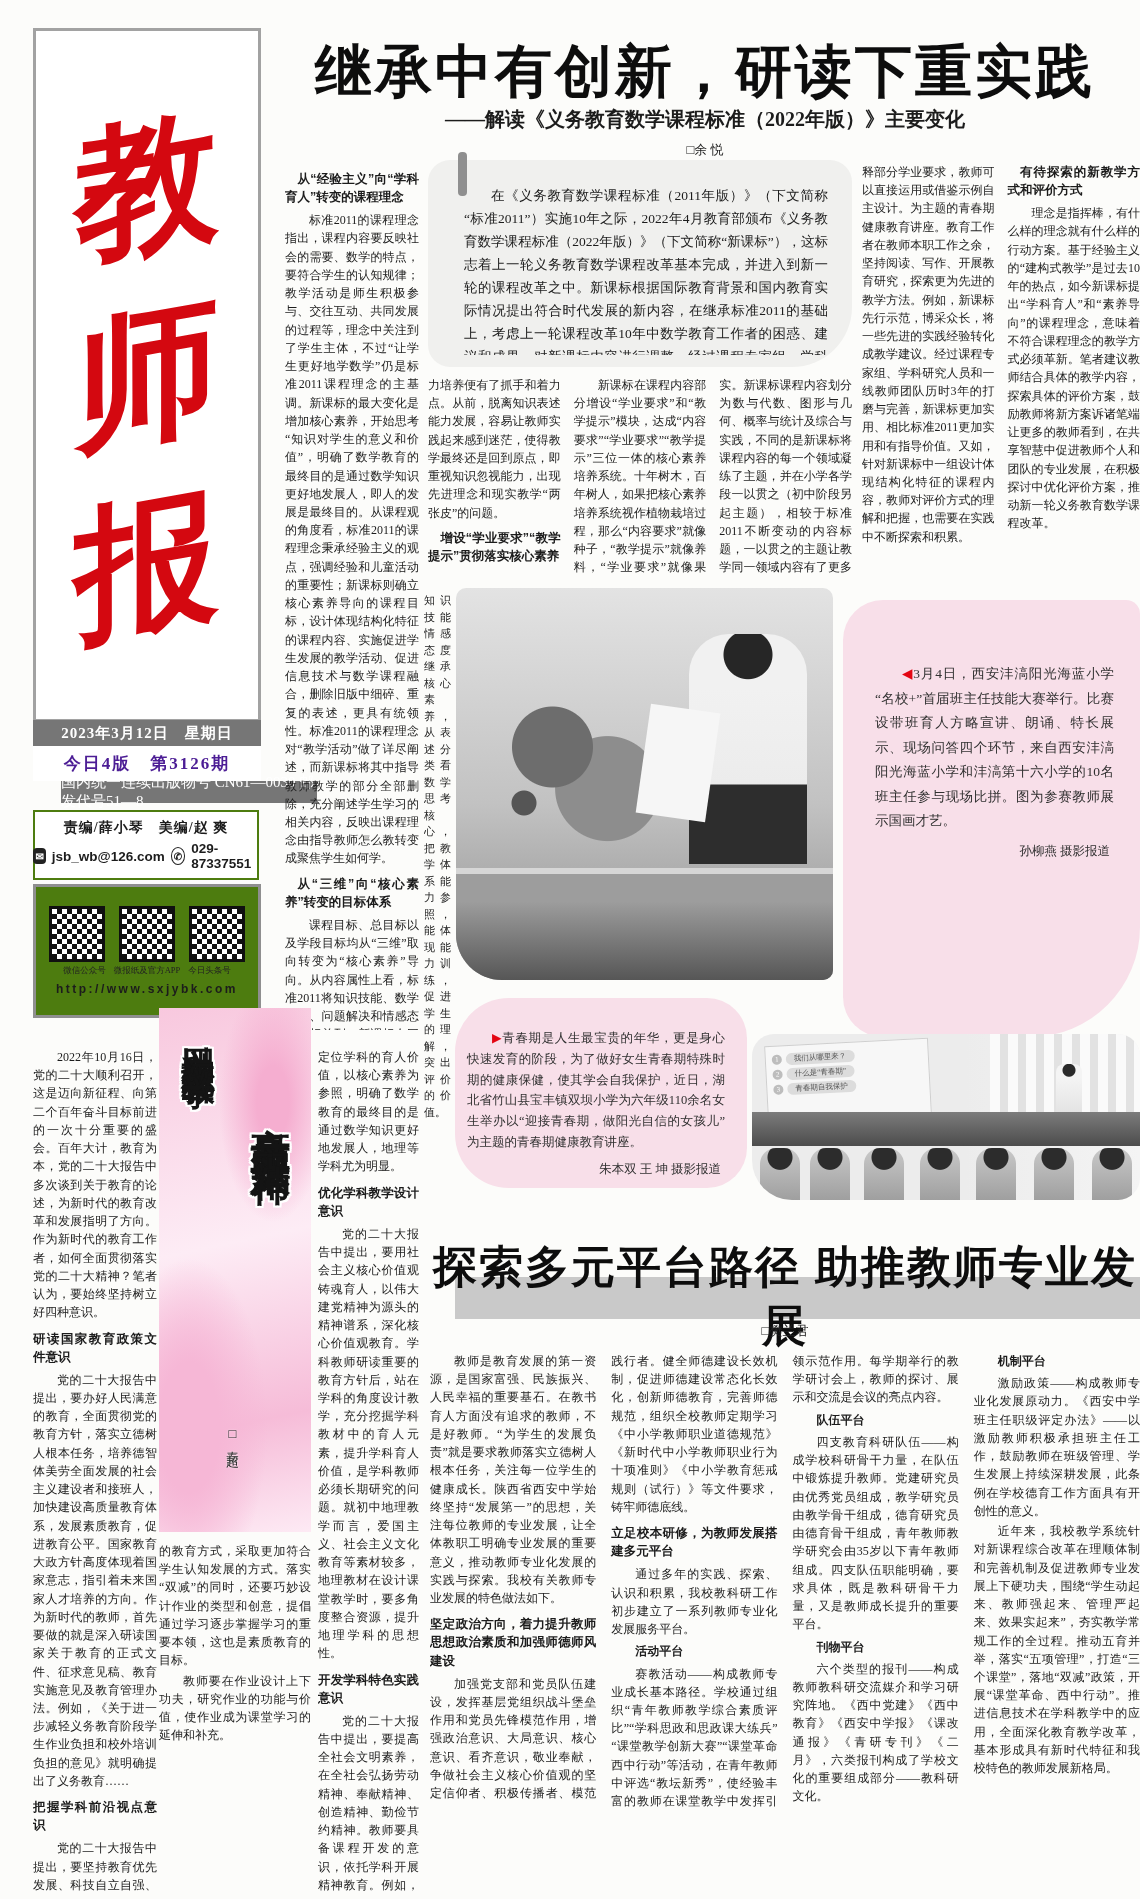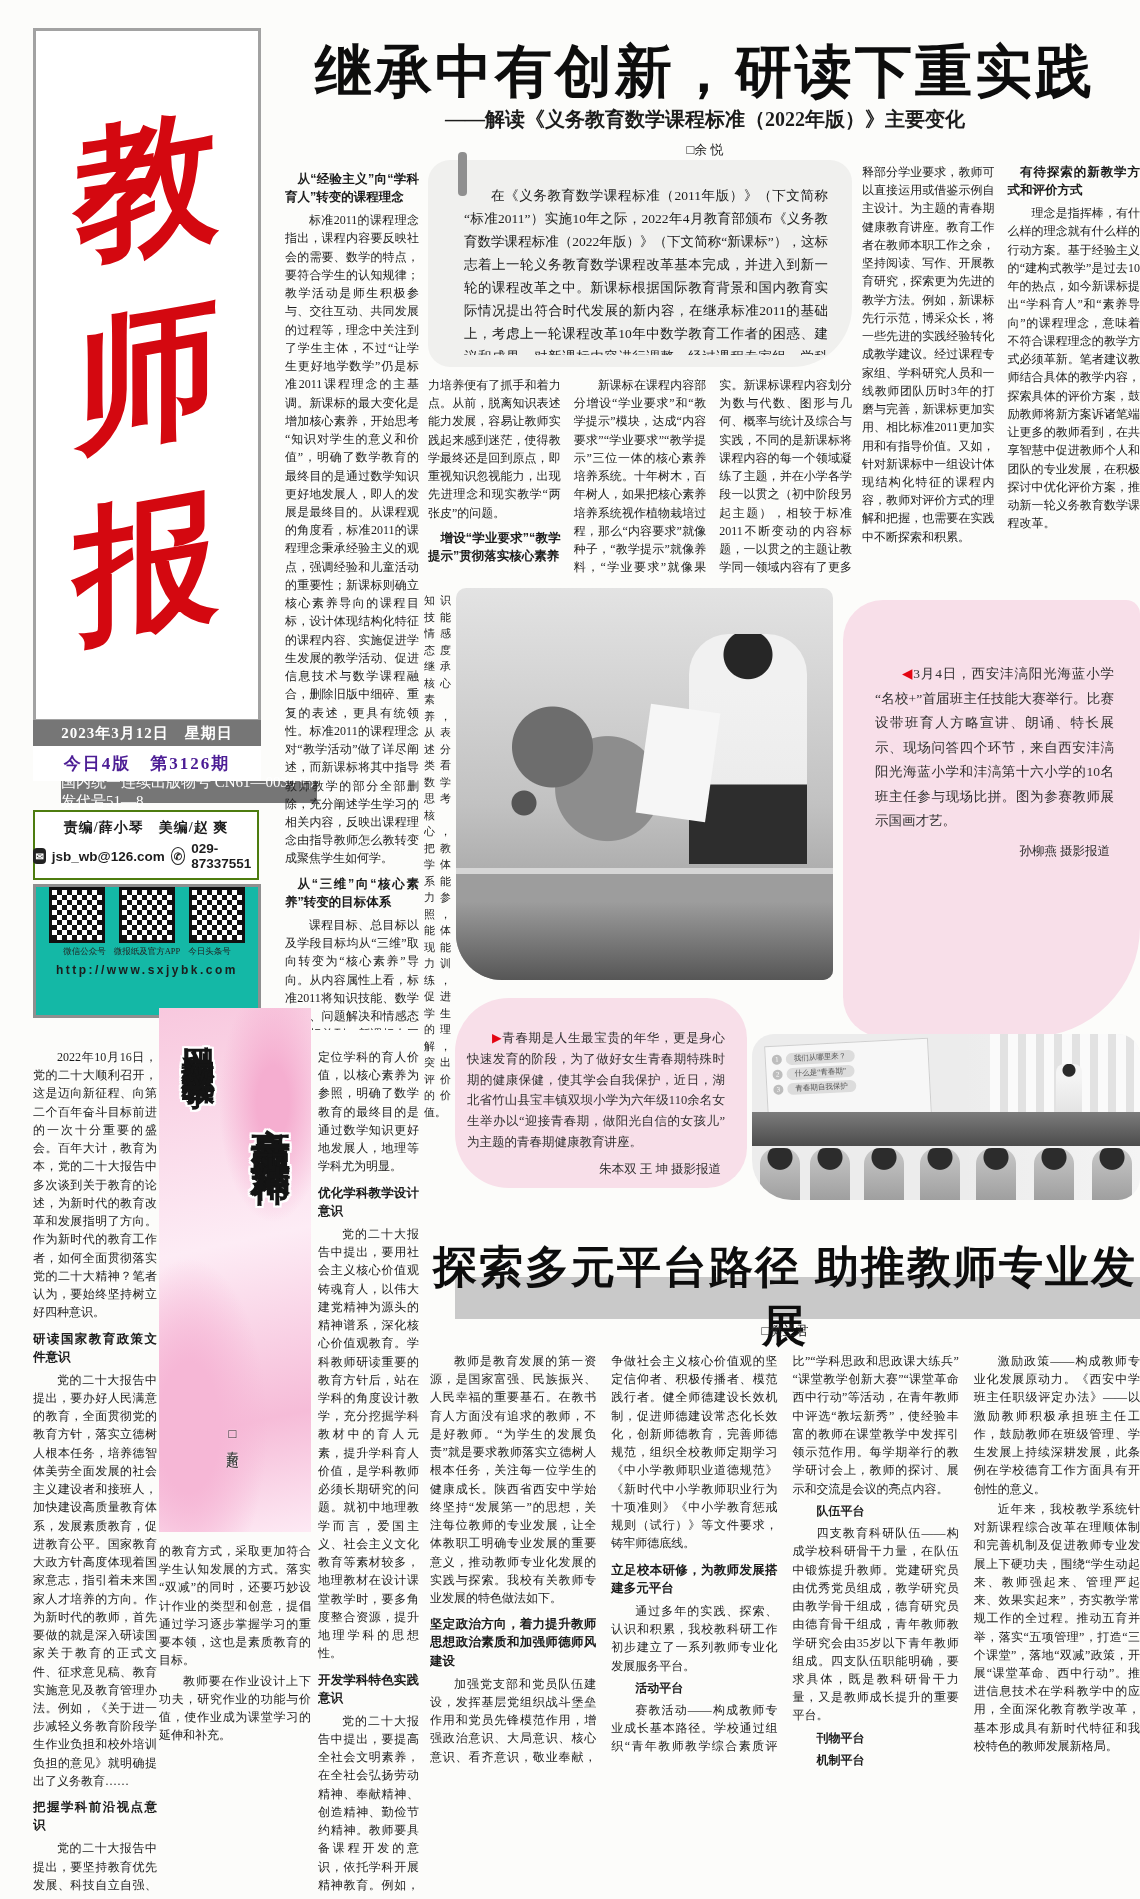--- a/index.html
+++ b/index.html
@@ -17,22 +17,22 @@
   .edition-row{left:33px;top:746px;width:228px;height:35px;display:flex;align-items:center;
                justify-content:center;font-size:17px;font-weight:700;letter-spacing:2px;background:#fff;color:#4c1d95;}
   .pub-bar{left:33px;top:781px;width:256px;height:22px;font-size:15px;letter-spacing:0;margin-left:28px;}
   .editors-box{left:33px;top:810px;width:222px;height:66px;border:2px solid #4d7c0f;background:#fff;
                display:flex;flex-direction:column;align-items:center;justify-content:center;gap:4px;}
   .editors-line{font-size:14px;font-weight:700;letter-spacing:1px;}
   .contact-line{font-size:13.5px;font-weight:700;display:flex;align-items:center;gap:6px;font-family:"Liberation Sans",sans-serif;}
   .mini-ico{display:inline-flex;width:16px;height:16px;border-radius:4px;background:#222;color:#fff;
             font-size:10px;align-items:center;justify-content:center;}
   .mini-ico.round{border-radius:50%;background:#fff;color:#222;border:1.5px solid #222;}
-  .qr-box{left:33px;top:884px;width:222px;height:128px;border:3px solid #8f8f8f;background:#14b8a6;
-          display:flex;flex-direction:column;align-items:center;gap:3px;}
+  .qr-box{left:33px;top:884px;width:222px;height:128px;border:3px solid #8f8f8f;background:#4d7c0f;
+          display:flex;flex-direction:column;align-items:center;justify-content:center;gap:3px;}
   .qr-row{display:flex;gap:14px;}
   .qr{width:50px;height:50px;border:3px solid #101010;
       background:conic-gradient(#101010 25%,#fff 0 50%,#101010 0 75%,#fff 0) 0 0/10px 10px;}
   .qr-labels{display:flex;gap:8px;font-size:8.5px;color:#222;}
   .site-url{font-size:12px;font-weight:700;letter-spacing:2.5px;font-family:"Liberation Sans",sans-serif;margin-top:2px;}
 
   
   .bt{font-size:12px;line-height:1.52;text-align:justify;overflow:hidden;}
   .fl{margin:0 0 2px;}
   .fl-p{text-indent:2em;}
@@ -269,18 +269,19 @@
       <div class="fl fl-p">教师是教育发展的第一资源，是国家富强、民族振兴、人民幸福的重要基石。在教书育人方面没有追求的教师，不是好教师。“为学生的发展负责”就是要求教师落实立德树人根本任务，关注每一位学生的健康成长。陕西省西安中学始终坚持“发展第一”的思想，关注每位教师的专业发展，让全体教职工明确专业发展的重要意义，推动教师专业化发展的实践与探索。我校有关教师专业发展的特色做法如下。</div>
       <div class="fl fl-h2">坚定政治方向，着力提升教师思想政治素质和加强师德师风建设</div>
       <div class="fl fl-p">加强党支部和党员队伍建设，发挥基层党组织战斗堡垒作用和党员先锋模范作用，增强政治意识、大局意识、核心意识、看齐意识，敬业奉献，争做社会主义核心价值观的坚定信仰者、积极传播者、模范践行者。健全师德建设长效机制，促进师德建设常态化长效化，创新师德教育，完善师德规范，组织全校教师定期学习《中小学教师职业道德规范》《新时代中小学教师职业行为十项准则》《中小学教育惩戒规则（试行）》等文件要求，铸牢师德底线。</div>
       <div class="fl fl-h2">立足校本研修，为教师发展搭建多元平台</div>
       <div class="fl fl-p">通过多年的实践、探索、认识和积累，我校教科研工作初步建立了一系列教师专业化发展服务平台。</div>
       <div class="fl fl-hk">活动平台</div>
       <div class="fl fl-p">赛教活动——构成教师专业成长基本路径。学校通过组织“青年教师教学综合素质评比”“学科思政和思政课大练兵”“课堂教学创新大赛”“课堂革命 西中行动”等活动，在青年教师中评选“教坛新秀”，使经验丰富的教师在课堂教学中发挥引领示范作用。每学期举行的教学研讨会上，教师的探讨、展示和交流是会议的亮点内容。</div>
       <div class="fl fl-hk">队伍平台</div>
       <div class="fl fl-p">四支教育科研队伍——构成学校科研骨干力量，在队伍中锻炼提升教师。党建研究员由优秀党员组成，教学研究员由教学骨干组成，德育研究员由德育骨干组成，青年教师教学研究会由35岁以下青年教师组成。四支队伍职能明确，要求具体，既是教科研骨干力量，又是教师成长提升的重要平台。</div>
       <div class="fl fl-hk">刊物平台</div>
+      <div class="fl fl-p">六个类型的报刊——构成教师教科研交流媒介和学习研究阵地。《西中党建》《西中教育》《西安中学报》《课改通报》《青研专刊》《二月》，六类报刊构成了学校文化的重要组成部分——教科研文化。</div>
       <div class="fl fl-hk">机制平台</div>
       <div class="fl fl-p">激励政策——构成教师专业化发展原动力。《西安中学班主任职级评定办法》——以激励教师积极承担班主任工作，鼓励教师在班级管理、学生发展上持续深耕发展，此条例在学校德育工作方面具有开创性的意义。</div>
       <div class="fl fl-p">近年来，我校教学系统针对新课程综合改革在理顺体制和完善机制及促进教师专业发展上下硬功夫，围绕“学生动起来、教师强起来、管理严起来、效果实起来”，夯实教学常规工作的全过程。推动五育并举，落实“五项管理”，打造“三个课堂”，落地“双减”政策，开展“课堂革命、西中行动”。推进信息技术在学科教学中的应用，全面深化教育教学改革，基本形成具有新时代特征和我校特色的教师发展新格局。</div>
     </div>
 
 </div>
 
 </body></html>

